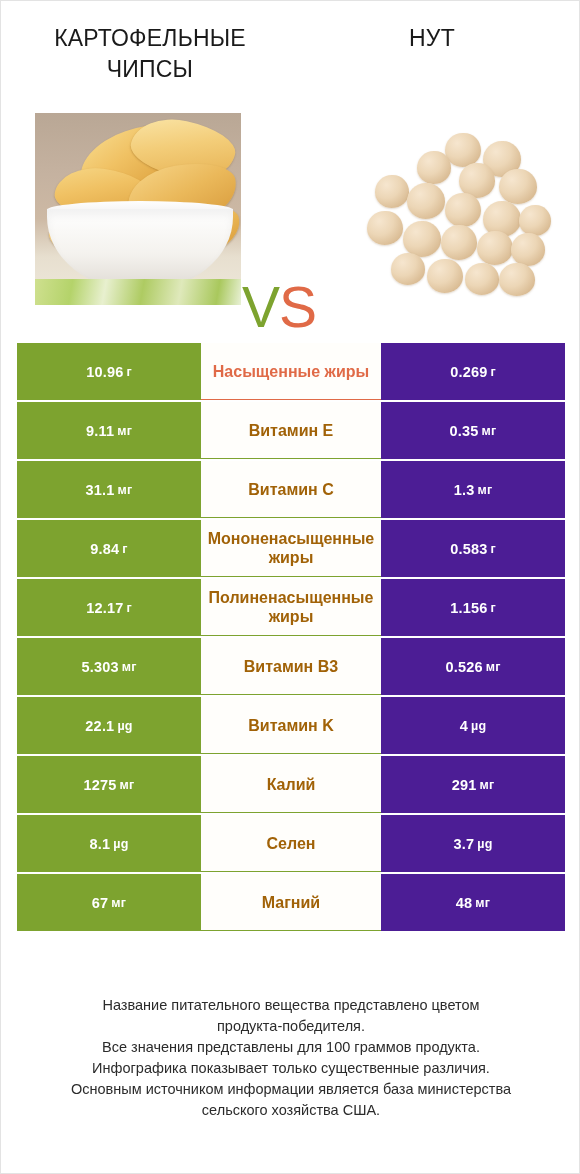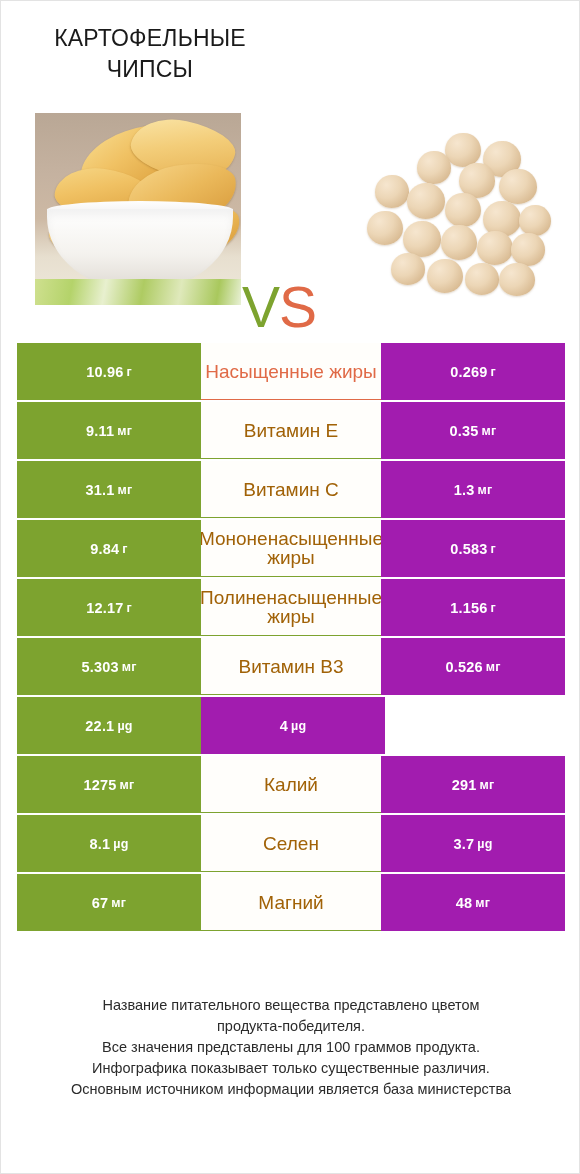--- a/index.html
+++ b/index.html
@@ -144,26 +144,26 @@
     box-sizing: border-box;
   }
   .cell-left, .cell-right {
     width: 184px;
     color: #ffffff;
     font-size: 14.5px;
     font-weight: bold;
     letter-spacing: 0.2px;
   }
   .cell-left  { background: #7DA32F; }
-  .cell-right { background: #a21caf; }
+  .cell-right { background: #4c1d95; }
   .cell-mid {
     width: 180px;
     background: #fffefb;
-    font-size: 19px;
-    font-weight: normal;
+    font-size: 16px;
+    font-weight: bold;
     line-height: 19px;
     overflow: hidden;
     white-space: nowrap;
     padding: 0 2px;
   }
   .cell-mid.two-line { white-space: normal; }
   .win-green .cell-mid { color: #a16207; border-bottom: 1px solid #7DA32F; }
   .win-red   .cell-mid { color: #E06A47; border-bottom: 1px solid #E06A47; }
   .unit { font-weight: bold; font-size: 12.5px; margin-left: 3px; }
 
@@ -181,20 +181,21 @@
   }
   .footer div { white-space: pre-wrap; }
 </style>
 </head>
 <body>
 
 <div class="page">
 
   <div class="header">
     <div class="title title-left">Картофельные чипсы</div>
+    <div class="title title-right">Нут</div>
   </div>
 
   <div class="hero">
 
     <div class="photo photo-left">
       <div class="chips-bg"></div>
       <div class="chip c1"></div>
       <div class="chip c2"></div>
       <div class="chip c3"></div>
       <div class="chip c4"></div>
@@ -298,20 +299,21 @@
         <div class="cell cell-right">
           <span>0.526</span>
           <span class="unit">мг</span>
         </div>
       </div>
       <div class="row win-green">
         <div class="cell cell-left">
           <span>22.1</span>
           <span class="unit">µg</span>
         </div>
+        <div class="cell cell-mid">Витамин K</div>
         <div class="cell cell-right">
           <span>4</span>
           <span class="unit">µg</span>
         </div>
       </div>
       <div class="row win-green">
         <div class="cell cell-left">
           <span>1275</span>
           <span class="unit">мг</span>
         </div>
@@ -344,15 +346,16 @@
         </div>
       </div>
     </div>
 
   <div class="footer">
     <div>Название питательного вещества представлено цветом</div>
     <div>продукта-победителя.</div>
     <div>Все значения представлены для 100 граммов продукта.</div>
     <div>Инфографика показывает только существенные различия.</div>
     <div>Основным источником информации является база министерства</div>
+    <div>сельского хозяйства США.</div>
   </div>
 
 </div>
 
 </body></html>

